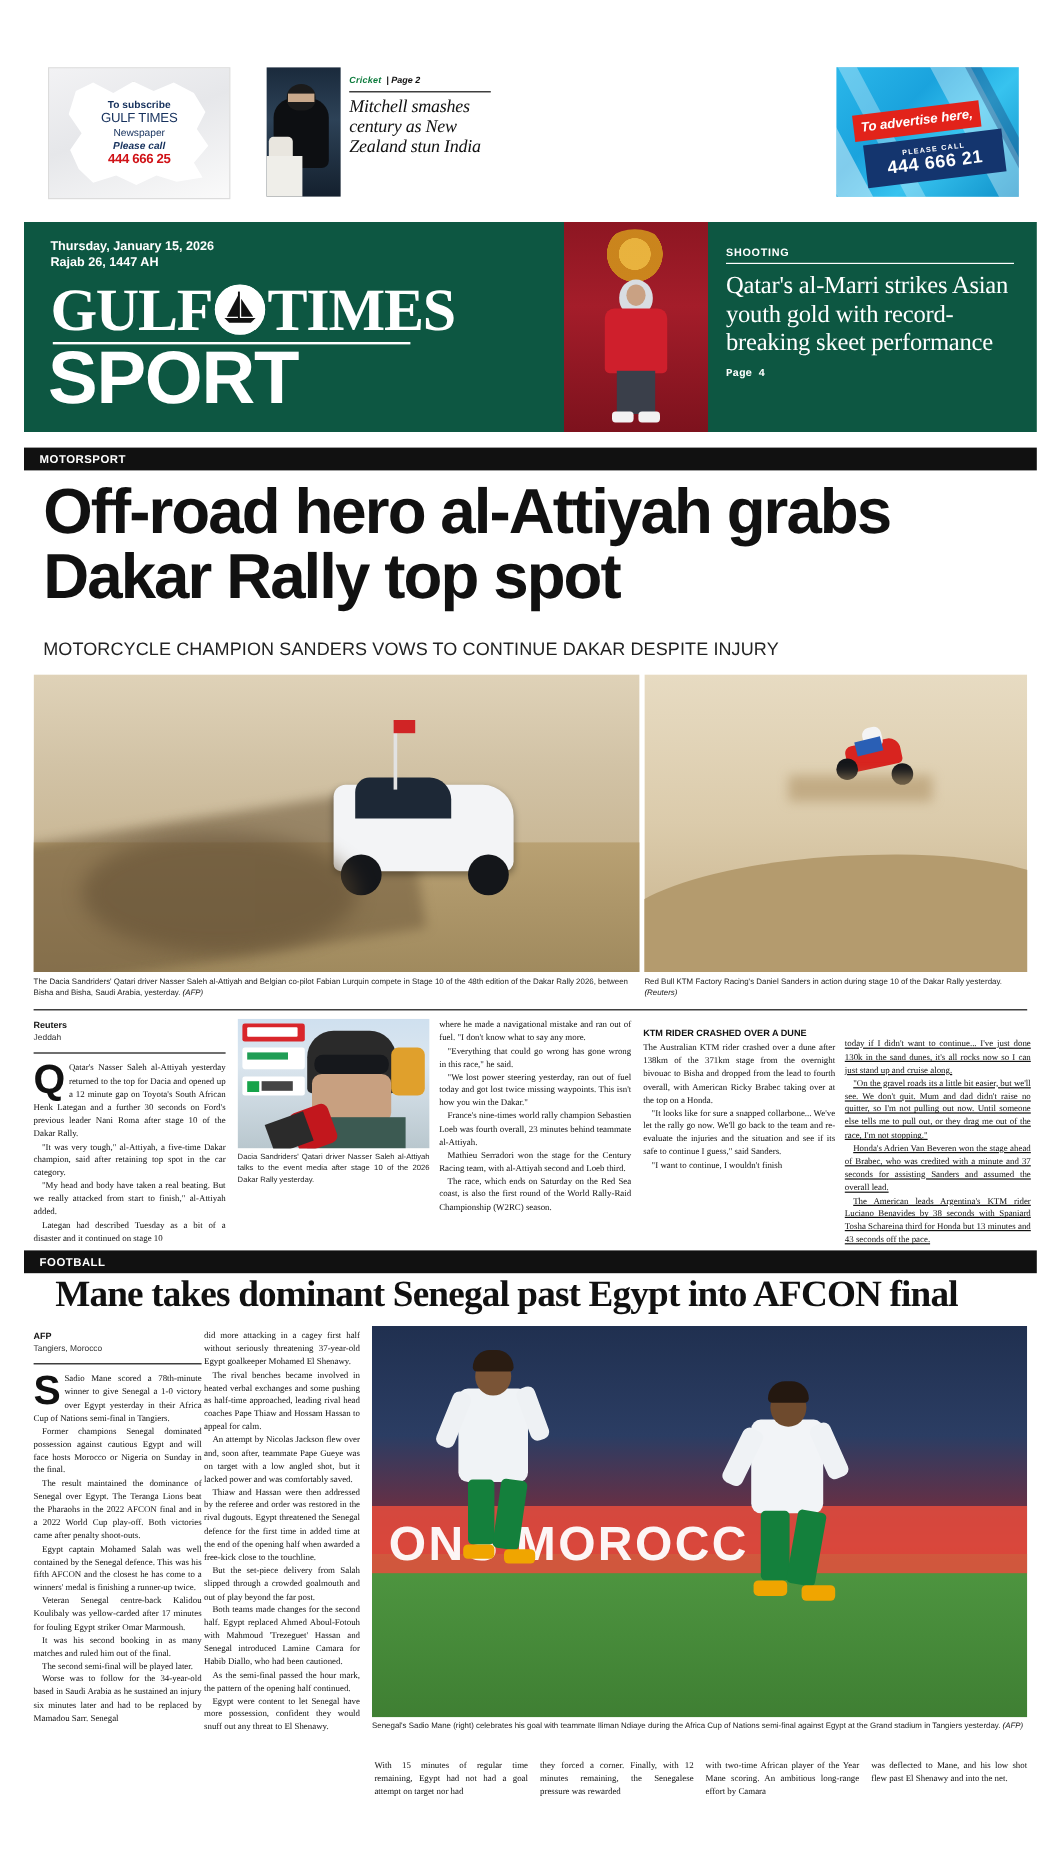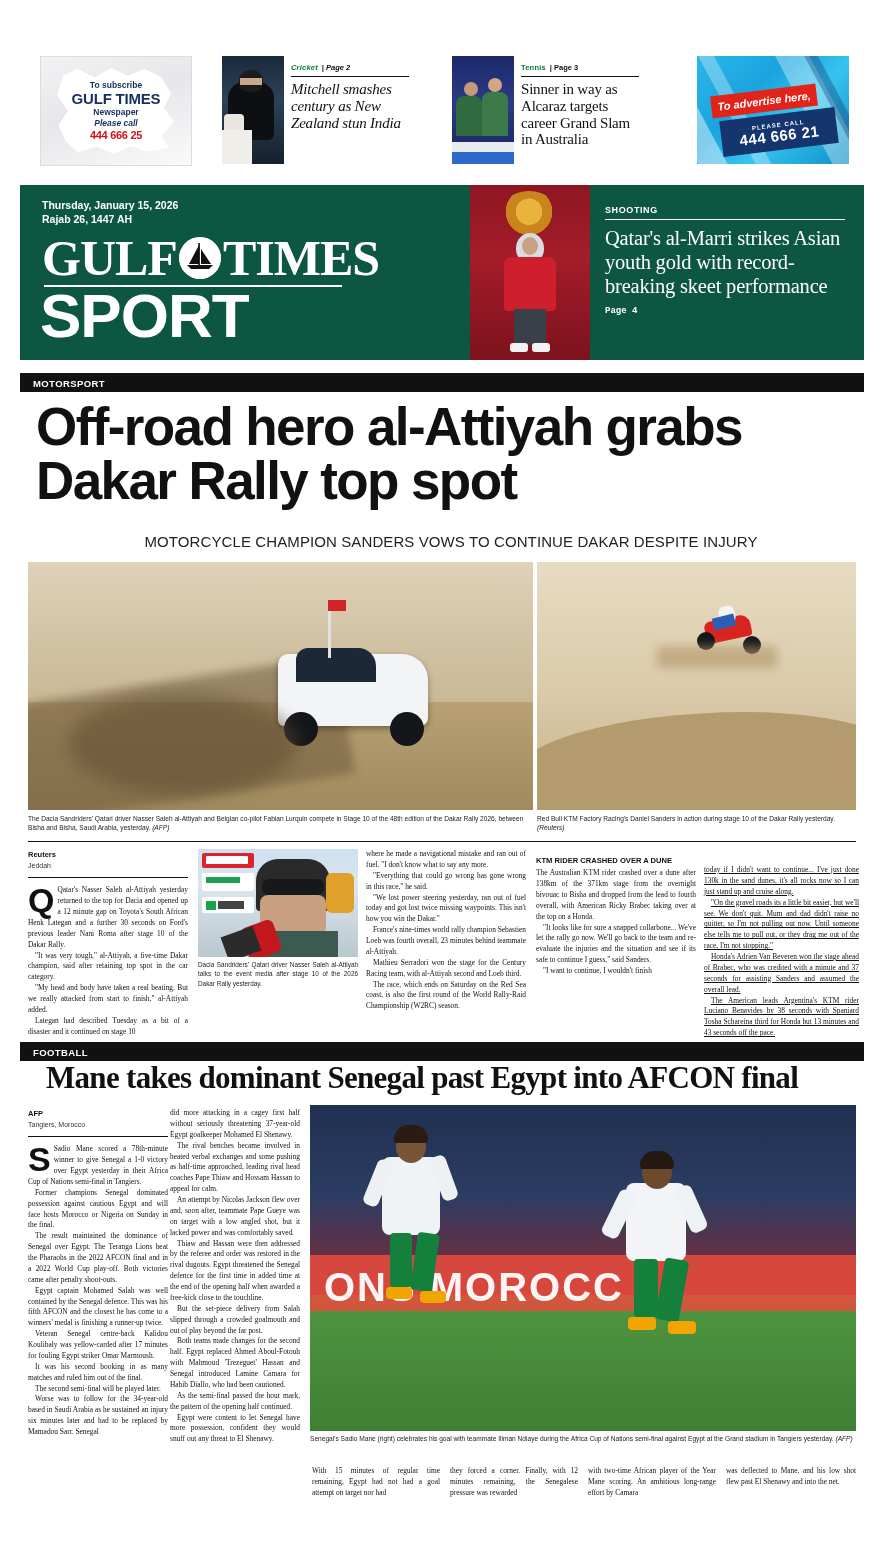--- a/index.html
+++ b/index.html
@@ -5,22 +5,22 @@
   html,body{margin:0;padding:0;background:#ffffff;}
   body{width:884px;height:1548px;font-family:"Liberation Serif",serif;color:#111;}
   .page{position:relative;width:884px;height:1548px;overflow:hidden;background:#fff;}
   .subscribe-ad{position:absolute;left:40px;top:56px;width:150px;height:108px;
      background:linear-gradient(160deg,#f2f2f4 0%,#e6e7ea 45%,#fafafa 100%);
      border:1px solid #dcdcdc;display:flex;align-items:center;justify-content:center;overflow:hidden;}
   .sub-burst{position:relative;width:120px;height:88px;background:#ffffff;
      clip-path:polygon(6% 10%,18% 2%,32% 12%,46% 1%,60% 10%,74% 2%,88% 12%,96% 30%,90% 46%,98% 62%,88% 78%,94% 92%,76% 96%,62% 90%,48% 99%,34% 90%,18% 97%,8% 84%,2% 66%,10% 50%,1% 32%);
      box-shadow:0 0 3px rgba(0,0,0,.25);display:flex;flex-direction:column;align-items:center;justify-content:center;}
   .sub-l1{font-size:8.5px;font-weight:bold;color:#15305c;font-family:"Liberation Sans",sans-serif;line-height:1.15;}
-  .sub-l2{font-size:15px;font-weight:bold;color:#15305c;font-family:"Liberation Sans",sans-serif;letter-spacing:-.2px;}
-  .sub-l3{font-size:8.5px;font-weight:bold;color:#15305c;font-family:"Liberation Sans",sans-serif;}
+  .sub-l2{font-size:11px;font-weight:normal;color:#15305c;font-family:"Liberation Sans",sans-serif;letter-spacing:-.2px;}
+  .sub-l3{font-size:8.5px;font-weight:normal;color:#15305c;font-family:"Liberation Sans",sans-serif;}
   .sub-l4{font-size:8.5px;font-style:italic;font-weight:bold;color:#15305c;font-family:"Liberation Sans",sans-serif;margin-top:1px;}
   .sub-phone{font-size:11px;font-weight:bold;color:#d01217;font-family:"Liberation Sans",sans-serif;letter-spacing:-.3px;margin-top:1px;}
 
   .teaser{position:absolute;top:56px;display:flex;gap:7px;}
   .teaser-photo{width:62px;height:108px;flex:0 0 62px;overflow:hidden;position:relative;}
   .teaser-txt{width:118px;}
   .kicker-row{border-bottom:1px solid #111;padding-bottom:2px;margin-bottom:4px;white-space:nowrap;}
   .kicker{font-family:"Liberation Sans",sans-serif;font-size:7.5px;font-weight:bold;color:#0b7a3b;letter-spacing:.2px;}
   .kicker-pg{font-family:"Liberation Sans",sans-serif;font-size:7.5px;font-weight:bold;color:#111;}
   .teaser-head{font-size:15px;line-height:1.12;font-weight:400;color:#111;letter-spacing:-.2px;}
@@ -55,21 +55,21 @@
 
   
   .secbar{position:absolute;left:20px;width:844px;height:19px;background:#111;}
   .secbar span{color:#fff;font-family:"Liberation Sans",sans-serif;font-size:9.5px;font-weight:bold;
      letter-spacing:.4px;line-height:19px;margin-left:13px;text-align:center;}
 
   
   .lead-head{position:absolute;left:36px;top:400px;width:830px;font-family:"Liberation Sans",sans-serif;
      font-weight:bold;font-size:53px;line-height:1.02;letter-spacing:-1.6px;color:#111;}
   .lead-sub{position:absolute;left:36px;top:533px;width:830px;font-family:"Liberation Sans",sans-serif;
-     font-size:15px;font-weight:400;letter-spacing:.1px;color:#222;text-align:center;}
+     font-size:15px;font-weight:400;letter-spacing:.1px;color:#222;}
 
   .lead-photo-l{position:absolute;left:28px;top:562px;width:505px;height:248px;overflow:hidden;}
   .lead-photo-r{position:absolute;left:537px;top:562px;width:319px;height:248px;overflow:hidden;}
   .cap{font-family:"Liberation Sans",sans-serif;font-size:6.6px;line-height:1.42;color:#222;}
   .cap i{font-style:italic;}
   .cap-l{position:absolute;left:28px;top:814px;width:505px;}
   .cap-r{position:absolute;left:537px;top:814px;width:319px;}
 
   .lead-rule{position:absolute;left:28px;top:841px;width:828px;height:1px;background:#111;}
 
@@ -123,38 +123,20 @@
     </div>
     <div class="teaser-txt">
       <div class="kicker-row">
         <span class="kicker">Cricket</span>
         <span class="kicker-pg">| Page 2</span>
       </div>
       <div class="teaser-head">Mitchell smashes century as New Zealand stun India</div>
     </div>
   </div>
 
-  <div class="teaser" style="left:452px;">
-    <div class="teaser-photo">
-      <div class="ph" style="background:linear-gradient(#1c2a6b 0%,#2b3b86 45%,#16205a 100%);"></div>
-      <div style="position:absolute;left:4px;top:40px;width:26px;height:40px;background:#2f6b3e;border-radius:8px 8px 0 0;"></div>
-      <div style="position:absolute;left:30px;top:36px;width:26px;height:44px;background:#3c7a4a;border-radius:8px 8px 0 0;"></div>
-      <div style="position:absolute;left:12px;top:26px;width:14px;height:14px;background:#c79a77;border-radius:50%;"></div>
-      <div style="position:absolute;left:36px;top:22px;width:14px;height:14px;background:#d2a583;border-radius:50%;"></div>
-      <div style="position:absolute;left:0;top:86px;width:62px;height:22px;background:#e9ecef;"></div>
-      <div style="position:absolute;left:0;top:96px;width:62px;height:12px;background:#2c69c9;"></div>
-    </div>
-    <div class="teaser-txt">
-      <div class="kicker-row">
-        <span class="kicker">Tennis</span>
-        <span class="kicker-pg">| Page 3</span>
-      </div>
-      <div class="teaser-head">Sinner in way as Alcaraz targets career Grand Slam in Australia</div>
-    </div>
-  </div>
 
   <div class="advert-ad">
     <div class="adv-diag" style="left:-20px;top:-30px;width:26px;height:190px;"></div>
     <div class="adv-diag" style="left:34px;top:-40px;width:14px;height:200px;background:rgba(255,255,255,.3);"></div>
     <div class="adv-diag" style="left:112px;top:-40px;width:30px;height:200px;background:rgba(255,255,255,.35);"></div>
     <div class="adv-diag" style="left:140px;top:-40px;width:12px;height:200px;background:rgba(20,53,110,.35);"></div>
     <div class="adv-red">
       <span>To advertise here,</span>
     </div>
     <div class="adv-navy">

